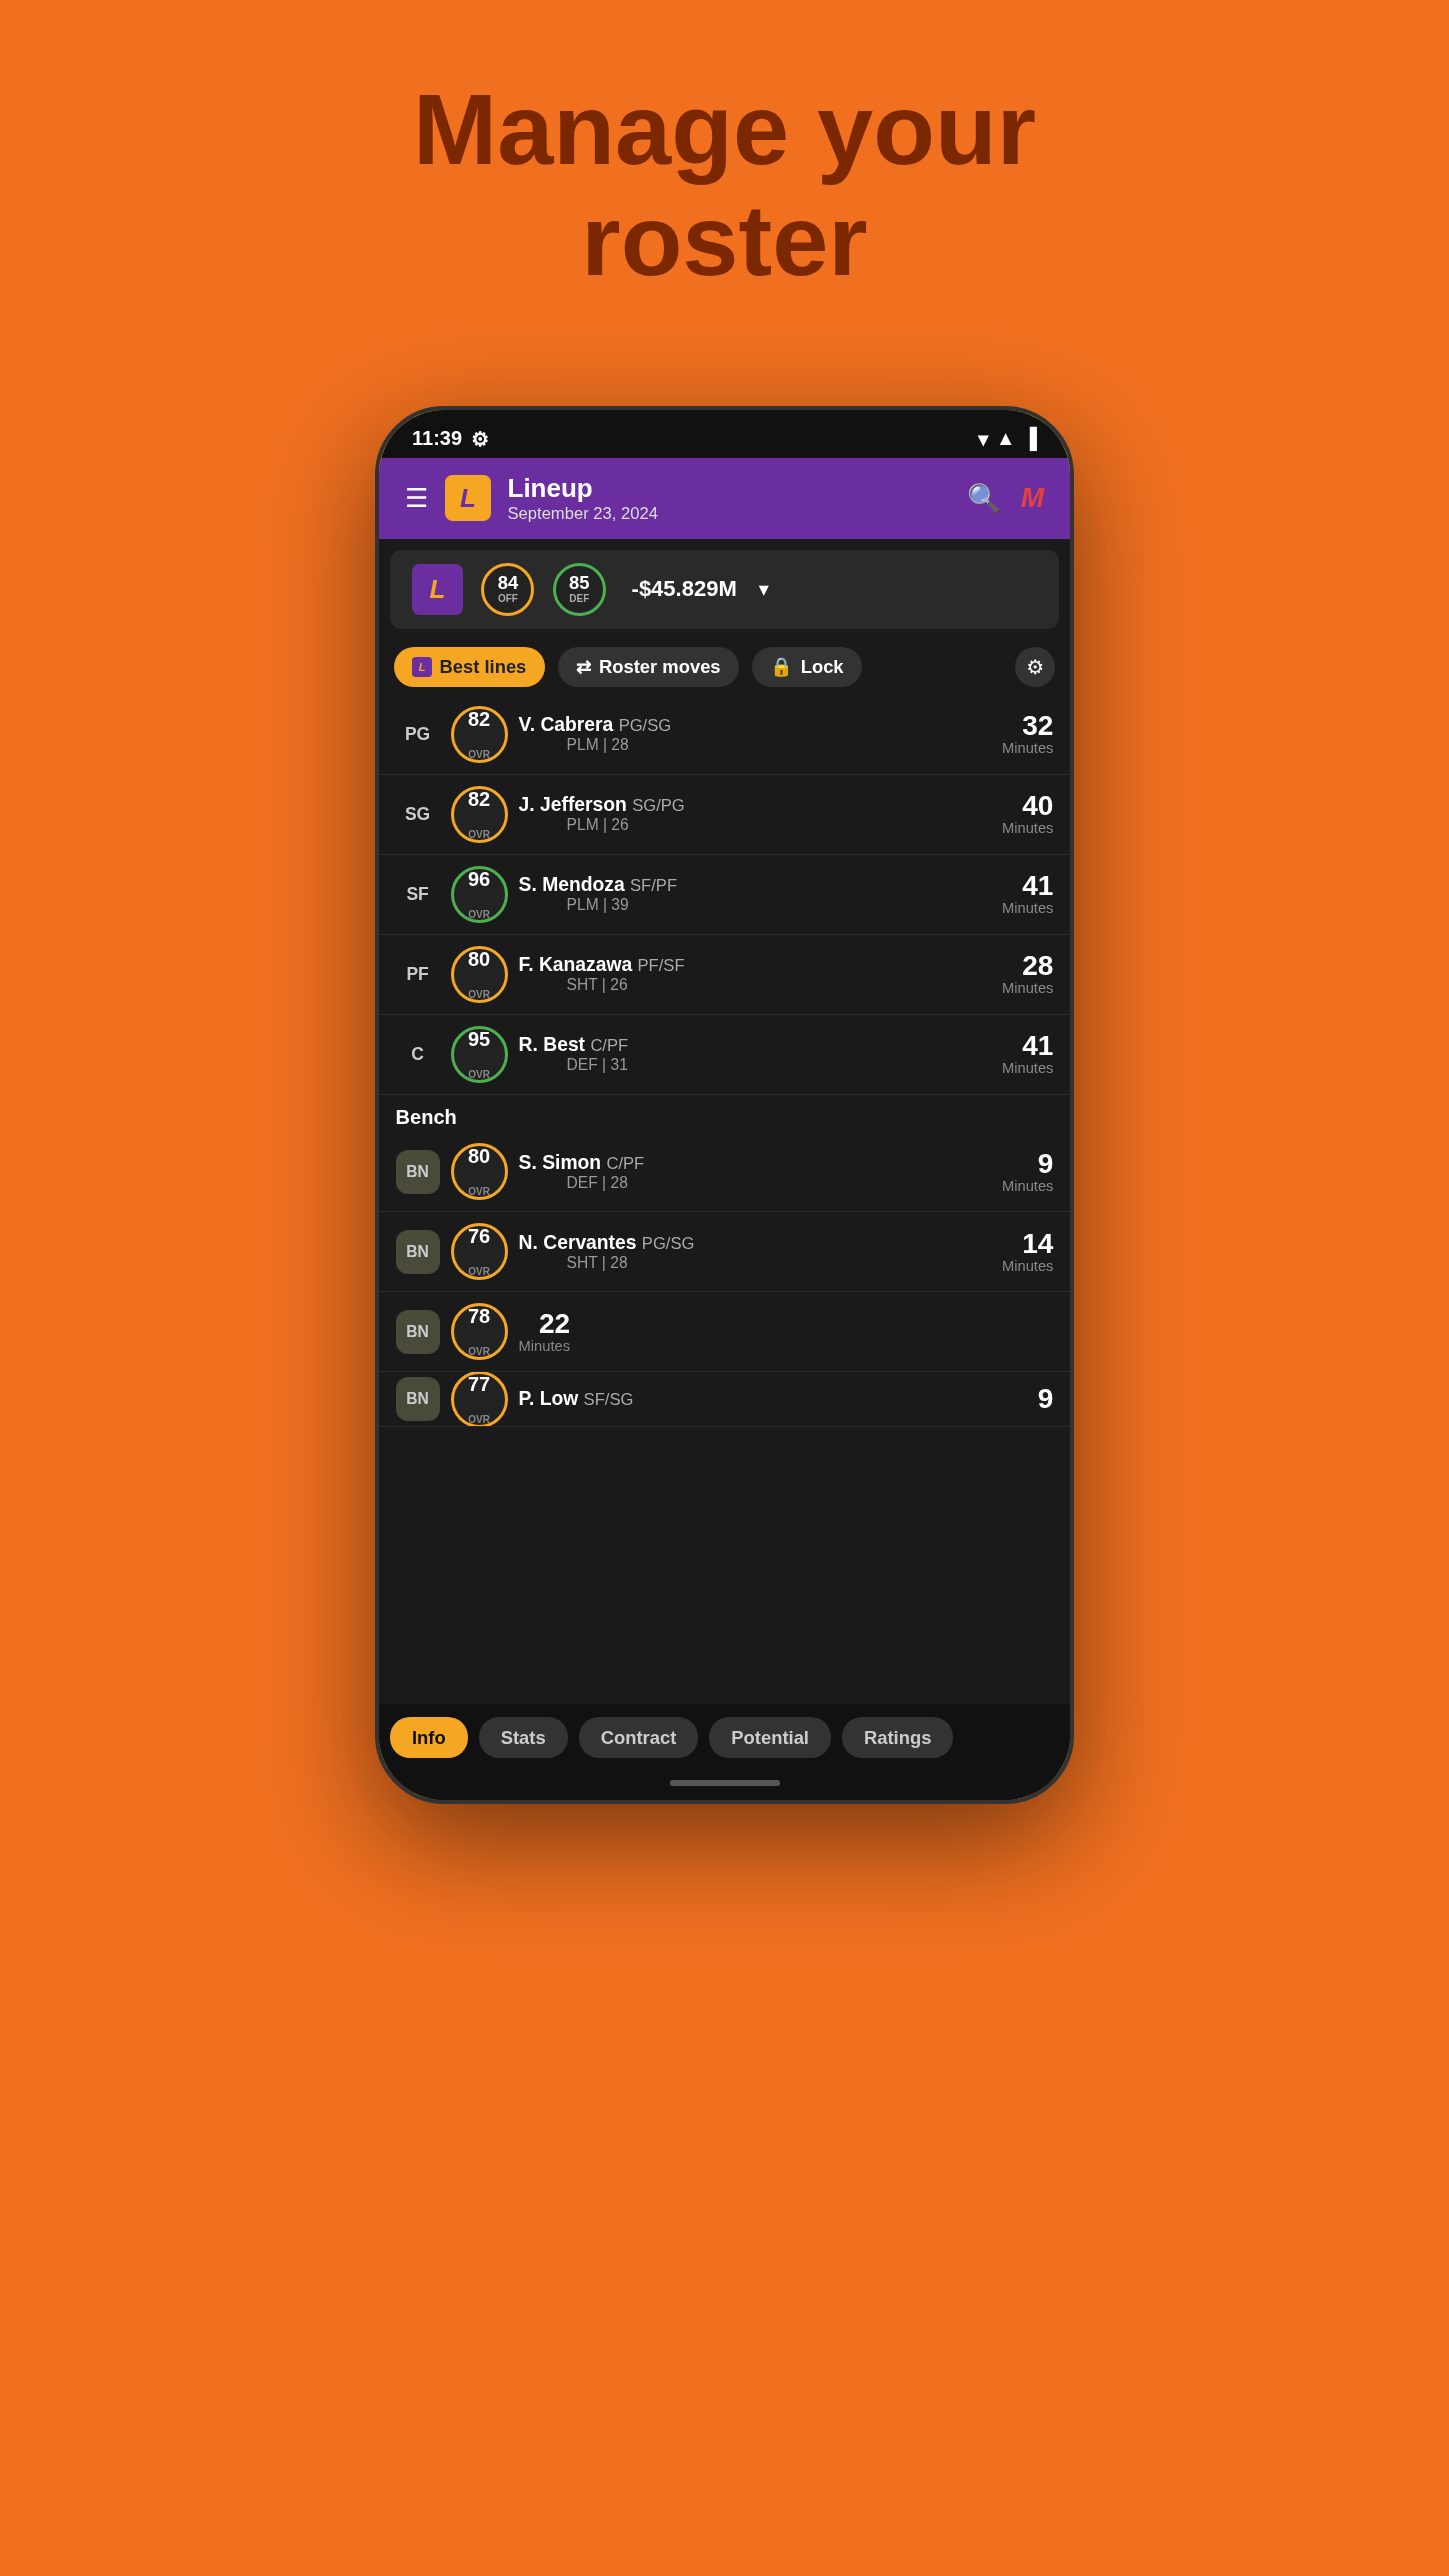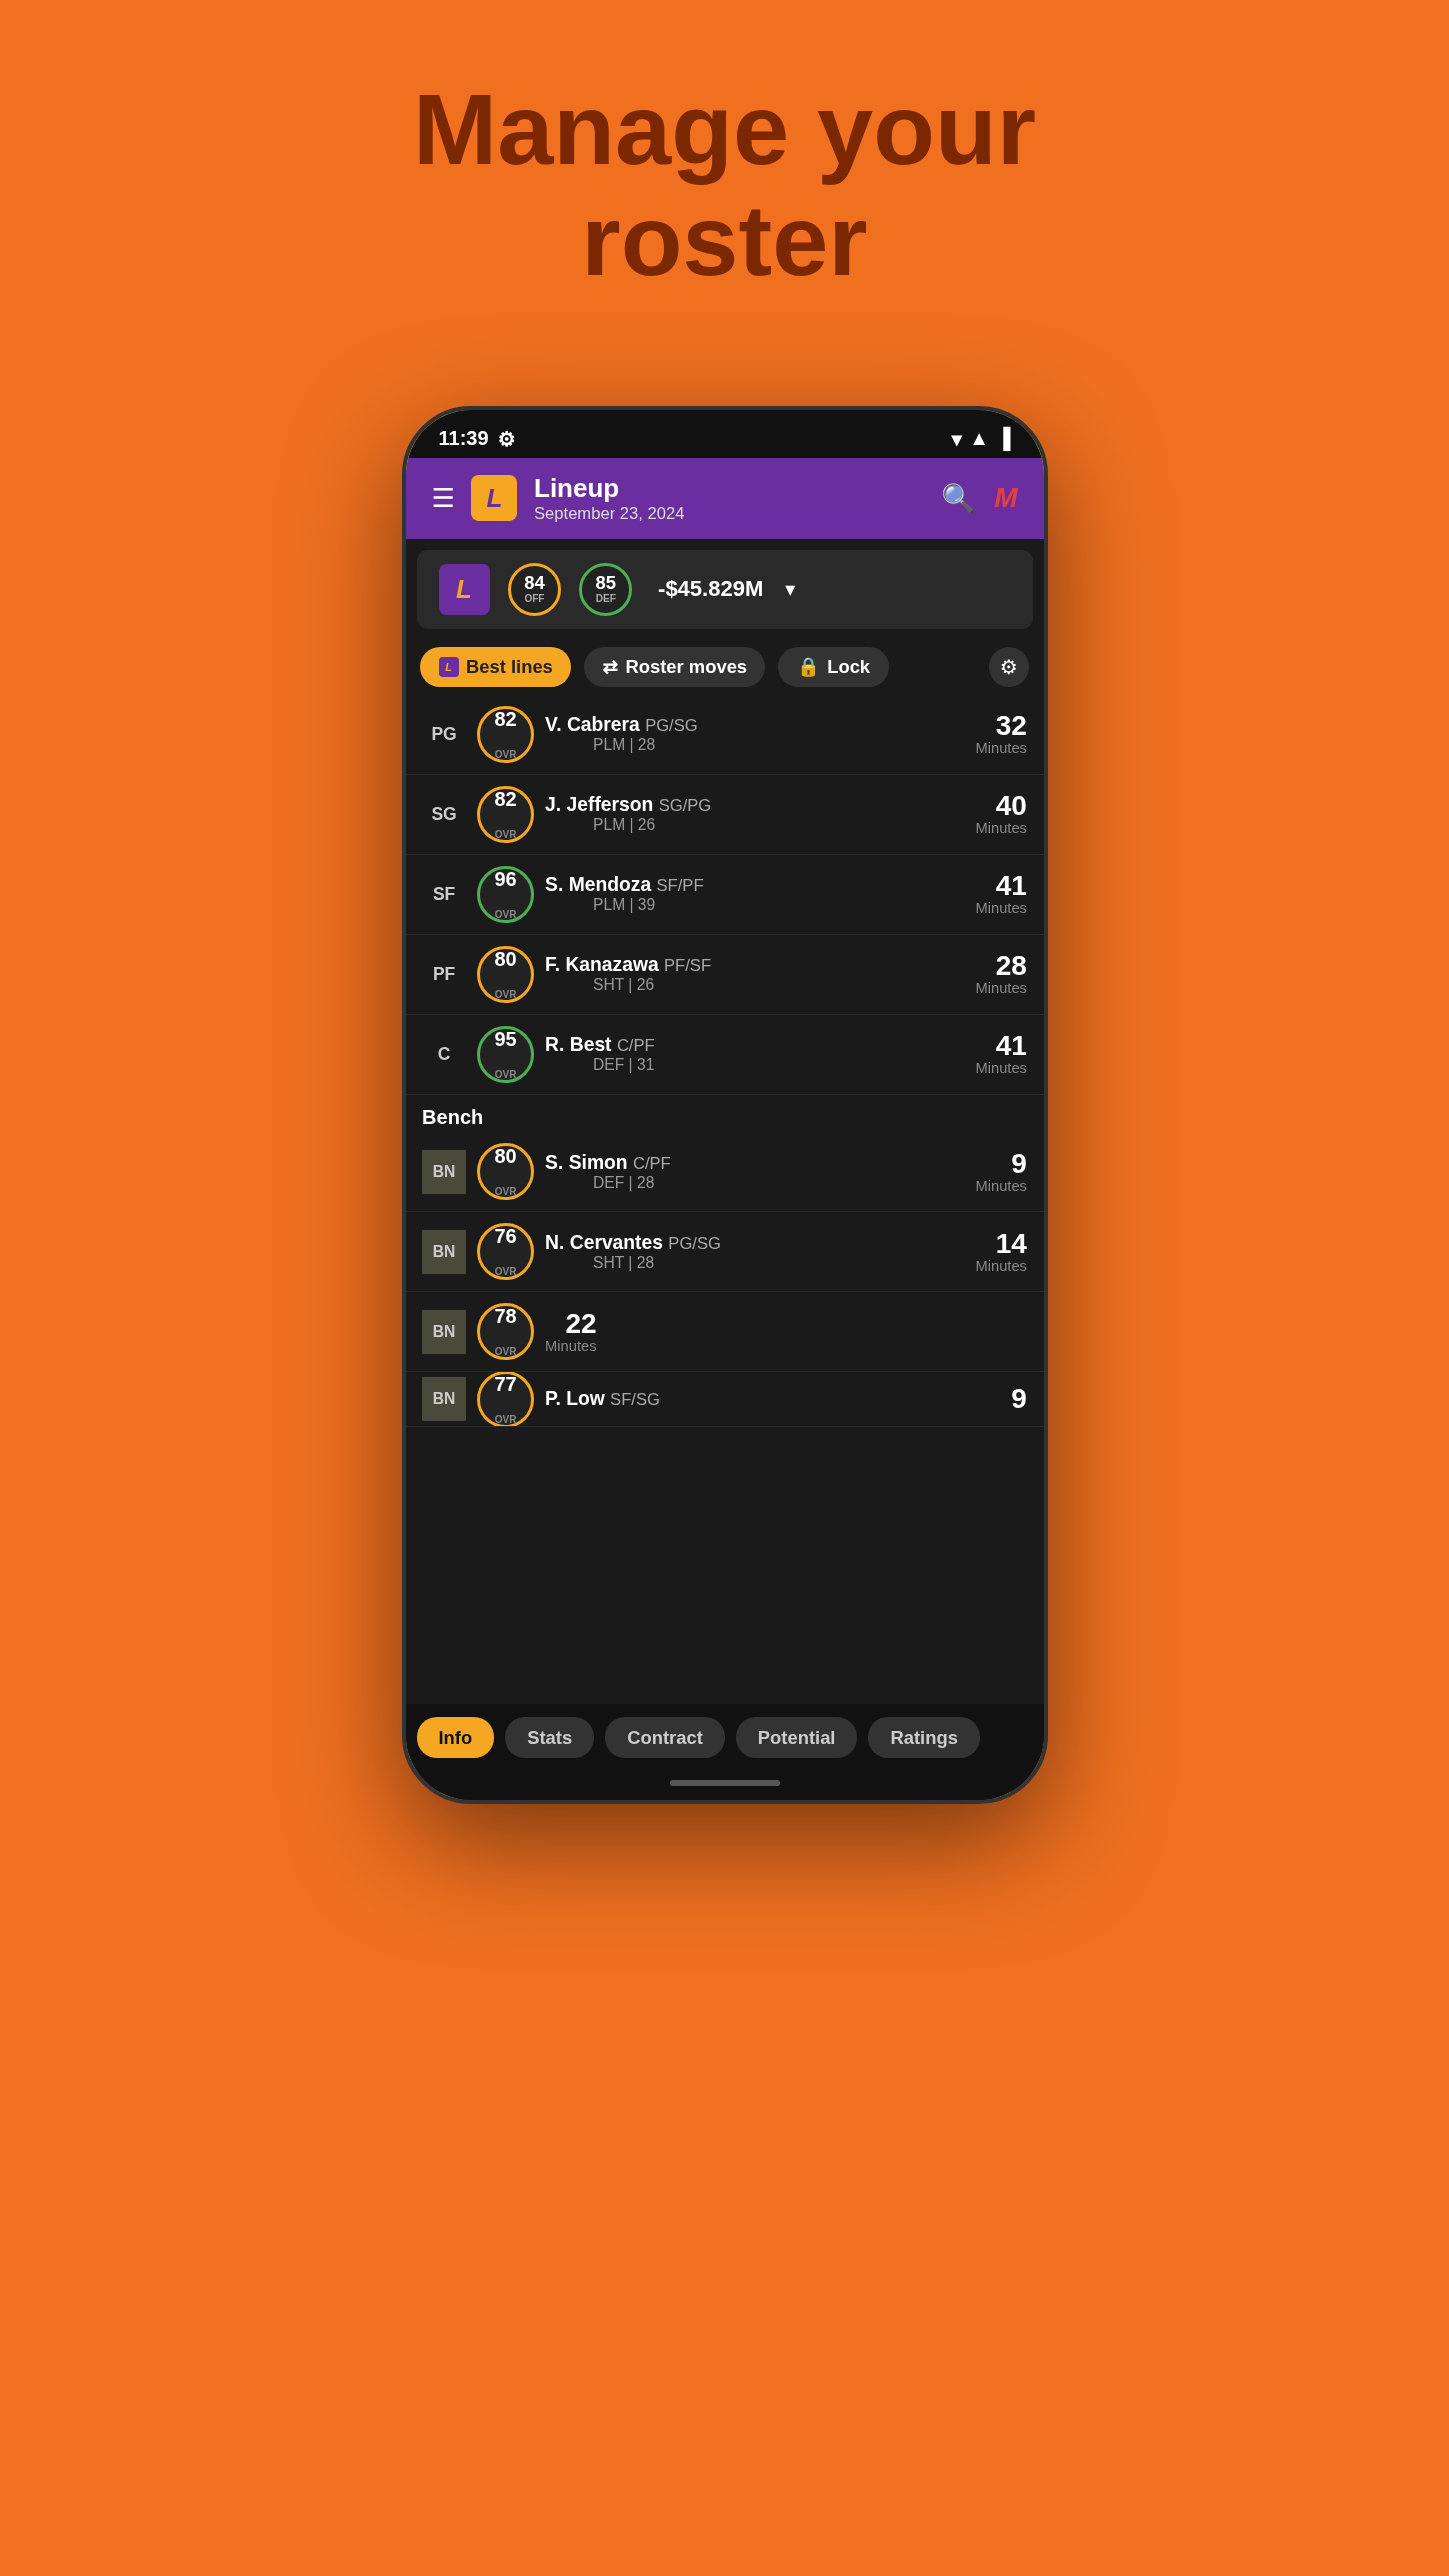--- a/index.html
+++ b/index.html
@@ -19,21 +19,21 @@
       color: #7B2800;
       font-size: 101px;
       font-weight: 900;
       text-align: center;
       margin-top: 74px;
       line-height: 1.1;
     }
 
     
     .phone-shell {
-      width: 646px;
+      width: 699px;
       height: 1398px;
       background: #eab308;
       border-radius: 69px;
       margin-top: 110px;
       position: relative;
       box-shadow: 0 37px 110px rgba(0,0,0,0.5);
       border: 4.6px solid #333;
       overflow: hidden;
       display: flex;
       flex-direction: column;
@@ -173,21 +173,21 @@
       border-bottom: 0.9px solid #2a2a2a;
       gap: 11px;
     }
     .position-badge {
       width: 44px; min-width: 44px;
       color: #ccc; font-size: 17.5px; font-weight: 700;
       text-align: center;
     }
     .position-badge.bench {
       background: #4a4a3a;
-      border-radius: 1px;
+      border-radius: 12px;
       color: #ccc; font-size: 15.6px; font-weight: 700;
       width: 44px; height: 44px;
       display: flex; align-items: center; justify-content: center;
     }
     .ovr-circle {
       width: 57px; height: 57px; min-width: 57px;
       border-radius: 50%;
       display: flex; flex-direction: column;
       align-items: center; justify-content: space-between;
       border: 3.7px solid #4CAF50;

